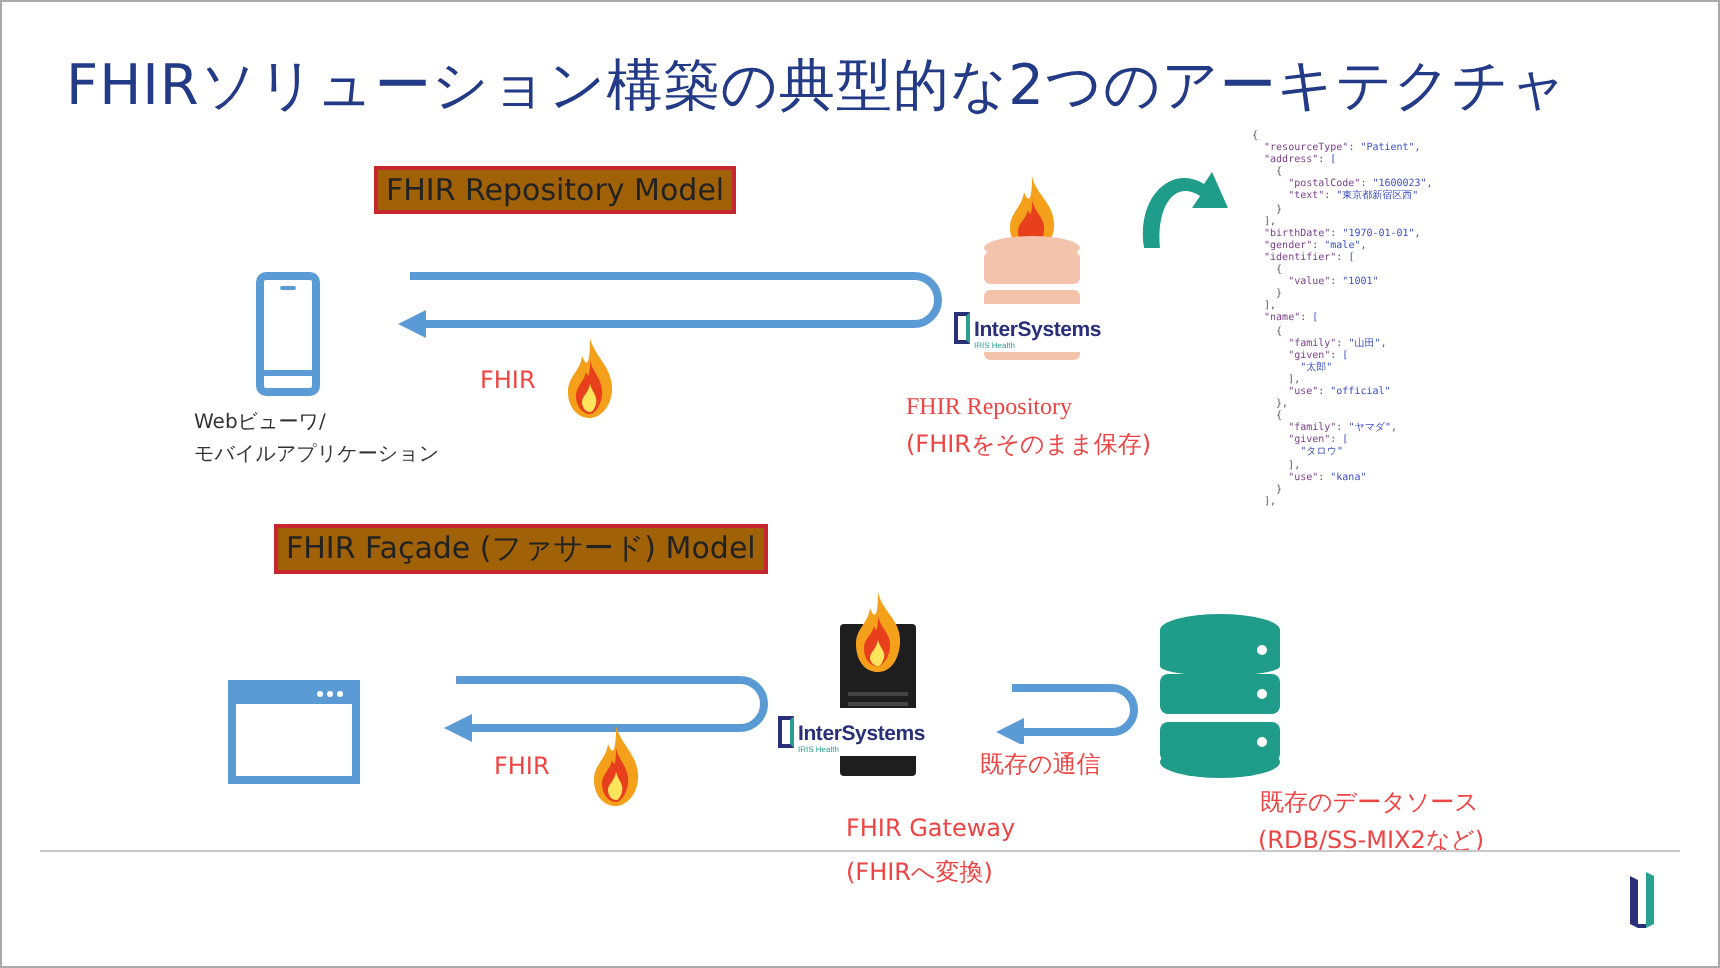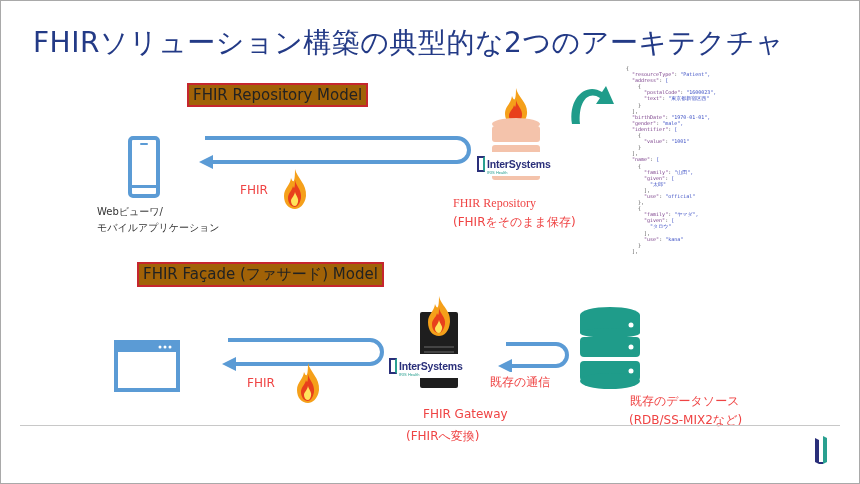--- a/index.html
+++ b/index.html
@@ -107,21 +107,21 @@
   <div class="intersys-sub" style="margin-left:10px;margin-top:-2px;">IRIS Health</div>
 </div>
 
 <svg class="abs" style="left:494px; top:338px;" width="82" height="34" viewBox="0 0 82 34">
   <path d="M12 6 L62 6 A11 11 0 0 1 62 28 L18 28" fill="none" stroke="#5b9bd5" stroke-width="4"></path>
   <polygon points="4,28 18,21 18,35" fill="#5b9bd5"></polygon>
 </svg>
 <div class="abs lbl" style="left:490px; top:373px;text-align:right;">既存の通信</div>
 
 <div class="abs lbl" style="left:423px; top:405px;">FHIR Gateway</div>
-<div class="abs lbl" style="left:406px; top:427px;">(FHIRへ変換)</div>
+<div class="abs lbl" style="left:423px; top:427px;">(FHIRへ変換)</div>
 
 <svg class="abs" style="left:578px; top:307px;" width="64" height="84" viewBox="0 0 64 84">
   <ellipse cx="32" cy="8" rx="30" ry="8" fill="#1f9c8a"></ellipse>
   <rect x="2" y="8" width="60" height="18" fill="#1f9c8a"></rect>
   <ellipse cx="32" cy="26" rx="30" ry="5" fill="#1f9c8a"></ellipse>
   <rect x="2" y="30" width="60" height="20" rx="4" fill="#1f9c8a"></rect>
   <rect x="2" y="54" width="60" height="20" rx="4" fill="#1f9c8a"></rect>
   <ellipse cx="32" cy="74" rx="30" ry="8" fill="#1f9c8a"></ellipse>
   <circle cx="53" cy="18" r="2.5" fill="#fff"></circle>
   <circle cx="53" cy="40" r="2.5" fill="#fff"></circle>

